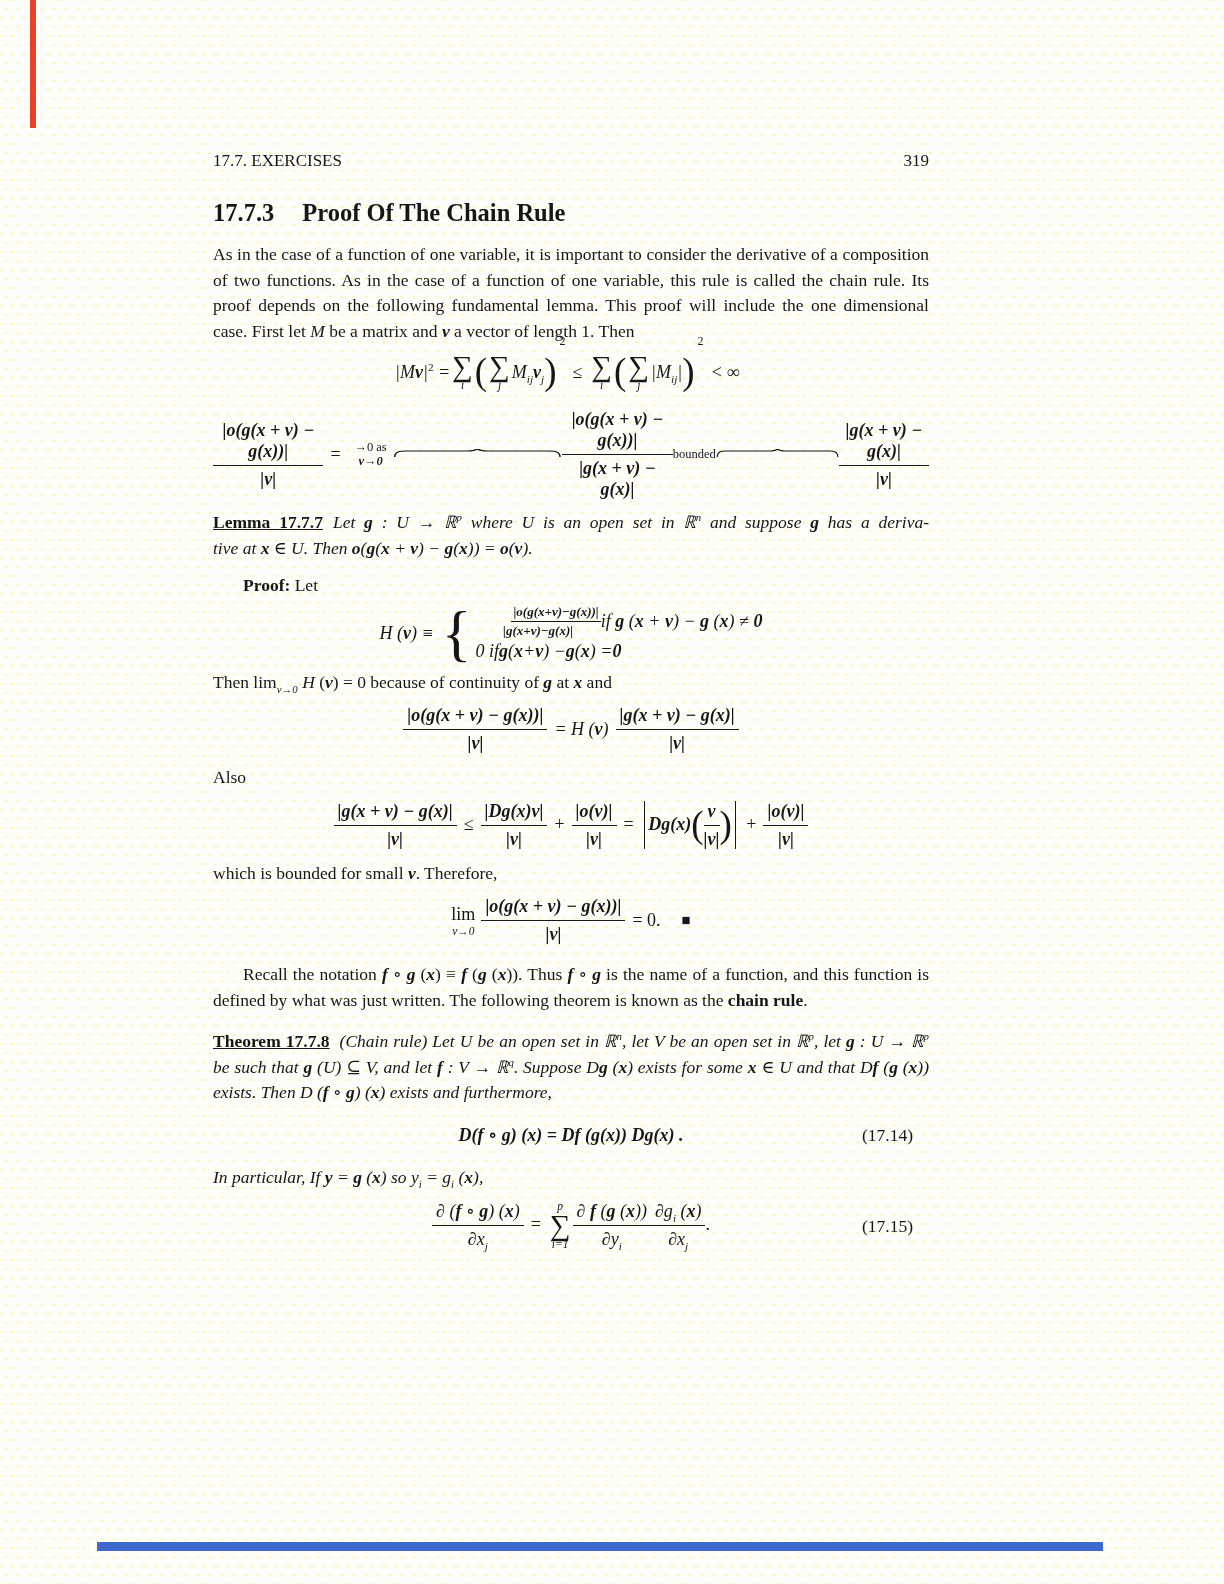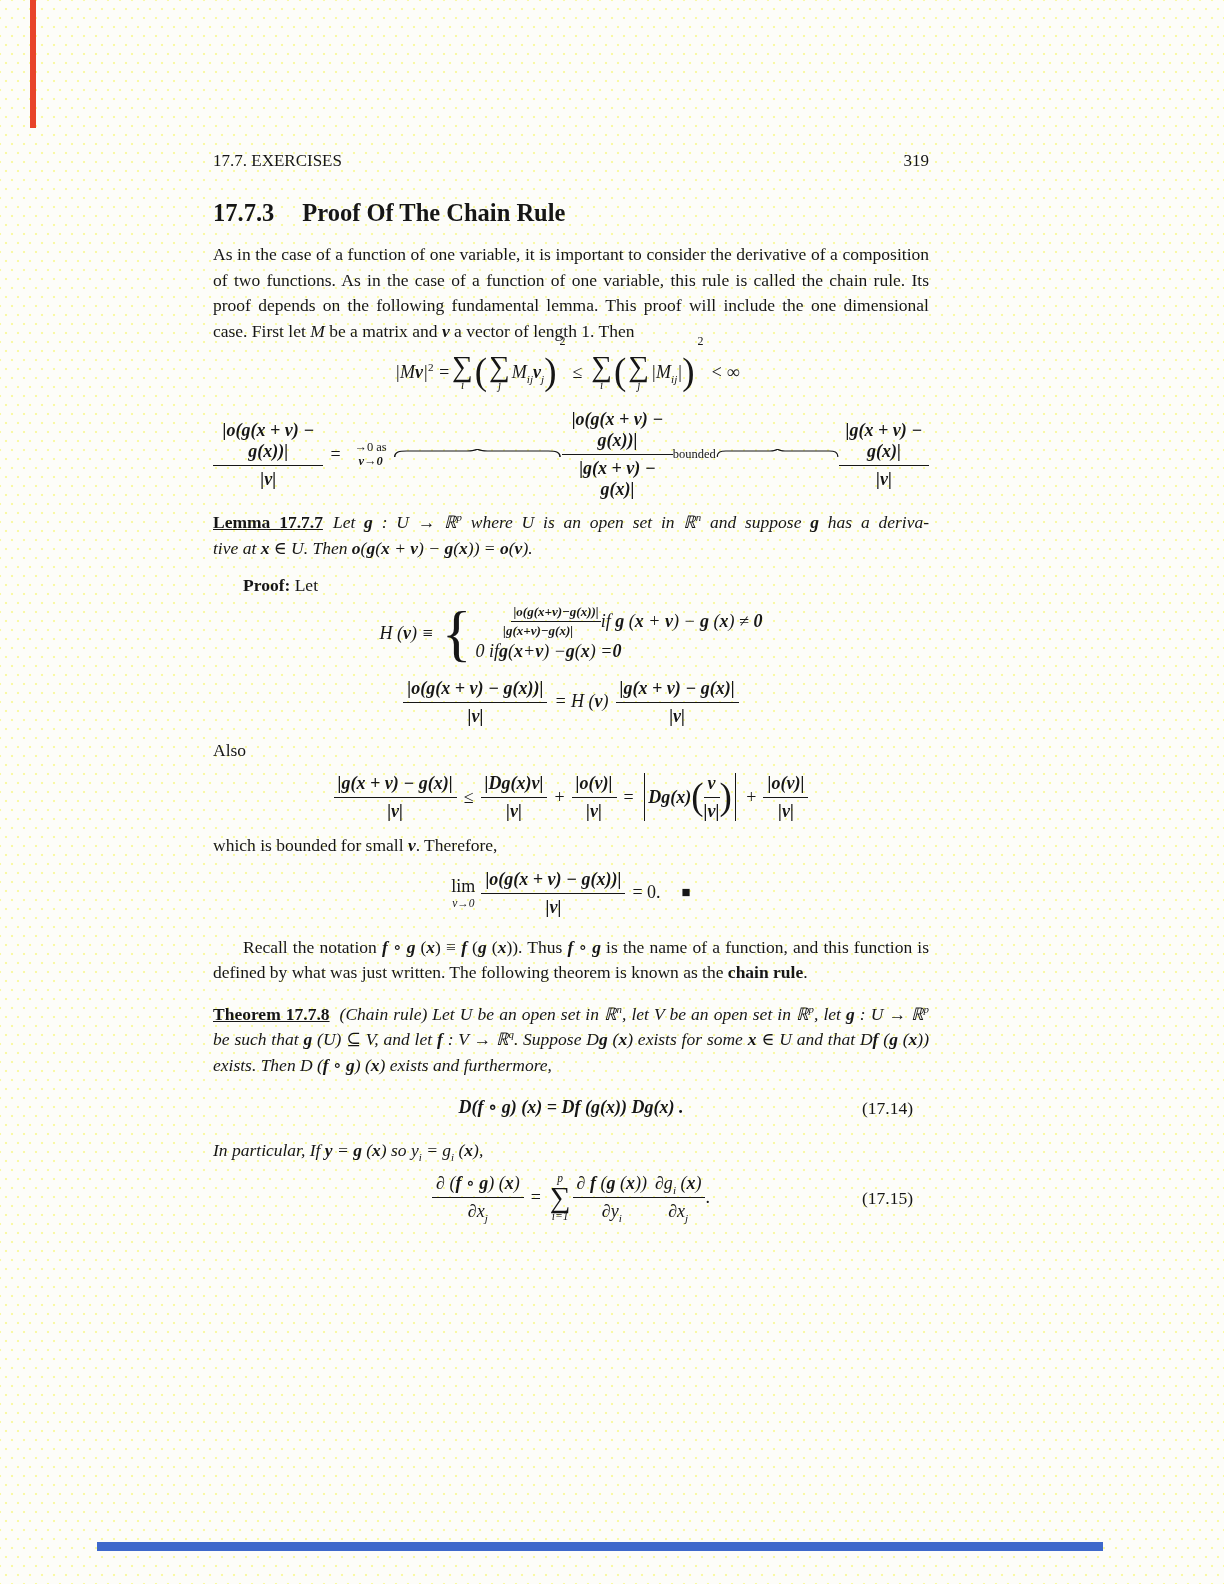--- a/index.html
+++ b/index.html
@@ -182,20 +182,21 @@
           <span class="seg-t">) − </span>
           <span class="seg-bi">g</span>
           <span class="seg-t"> (</span>
           <span class="seg-bi">x</span>
           <span class="seg-t">) = </span>
           <span class="seg-bi">0</span>
         </span>
     </span>
   </div>
 
+  <p class="mt8"><span class="seg-t">Then lim</span><sub class="seg-sub">v→0</sub><span class="seg-t"> </span><span class="seg-i">H</span><span class="seg-t"> (</span><span class="seg-bi">v</span><span class="seg-t">) = 0 because of continuity of </span><span class="seg-bi">g</span><span class="seg-t"> at </span><span class="seg-bi">x</span><span class="seg-t"> and</span></p>
 
   <div class="disp pad-v">
     <span class="frac">
         <span class="num bi">|o(g(x + v) − g(x))|</span>
         <span class="den bi">|v|</span>
       </span>
     <span class="rel m"><span class="seg-t">= </span><span class="seg-i">H</span><span class="seg-t"> (</span><span class="seg-bi">v</span><span class="seg-t">)</span></span>
     <span class="frac">
         <span class="num bi">|g(x + v) − g(x)|</span>
         <span class="den bi">|v|</span>

